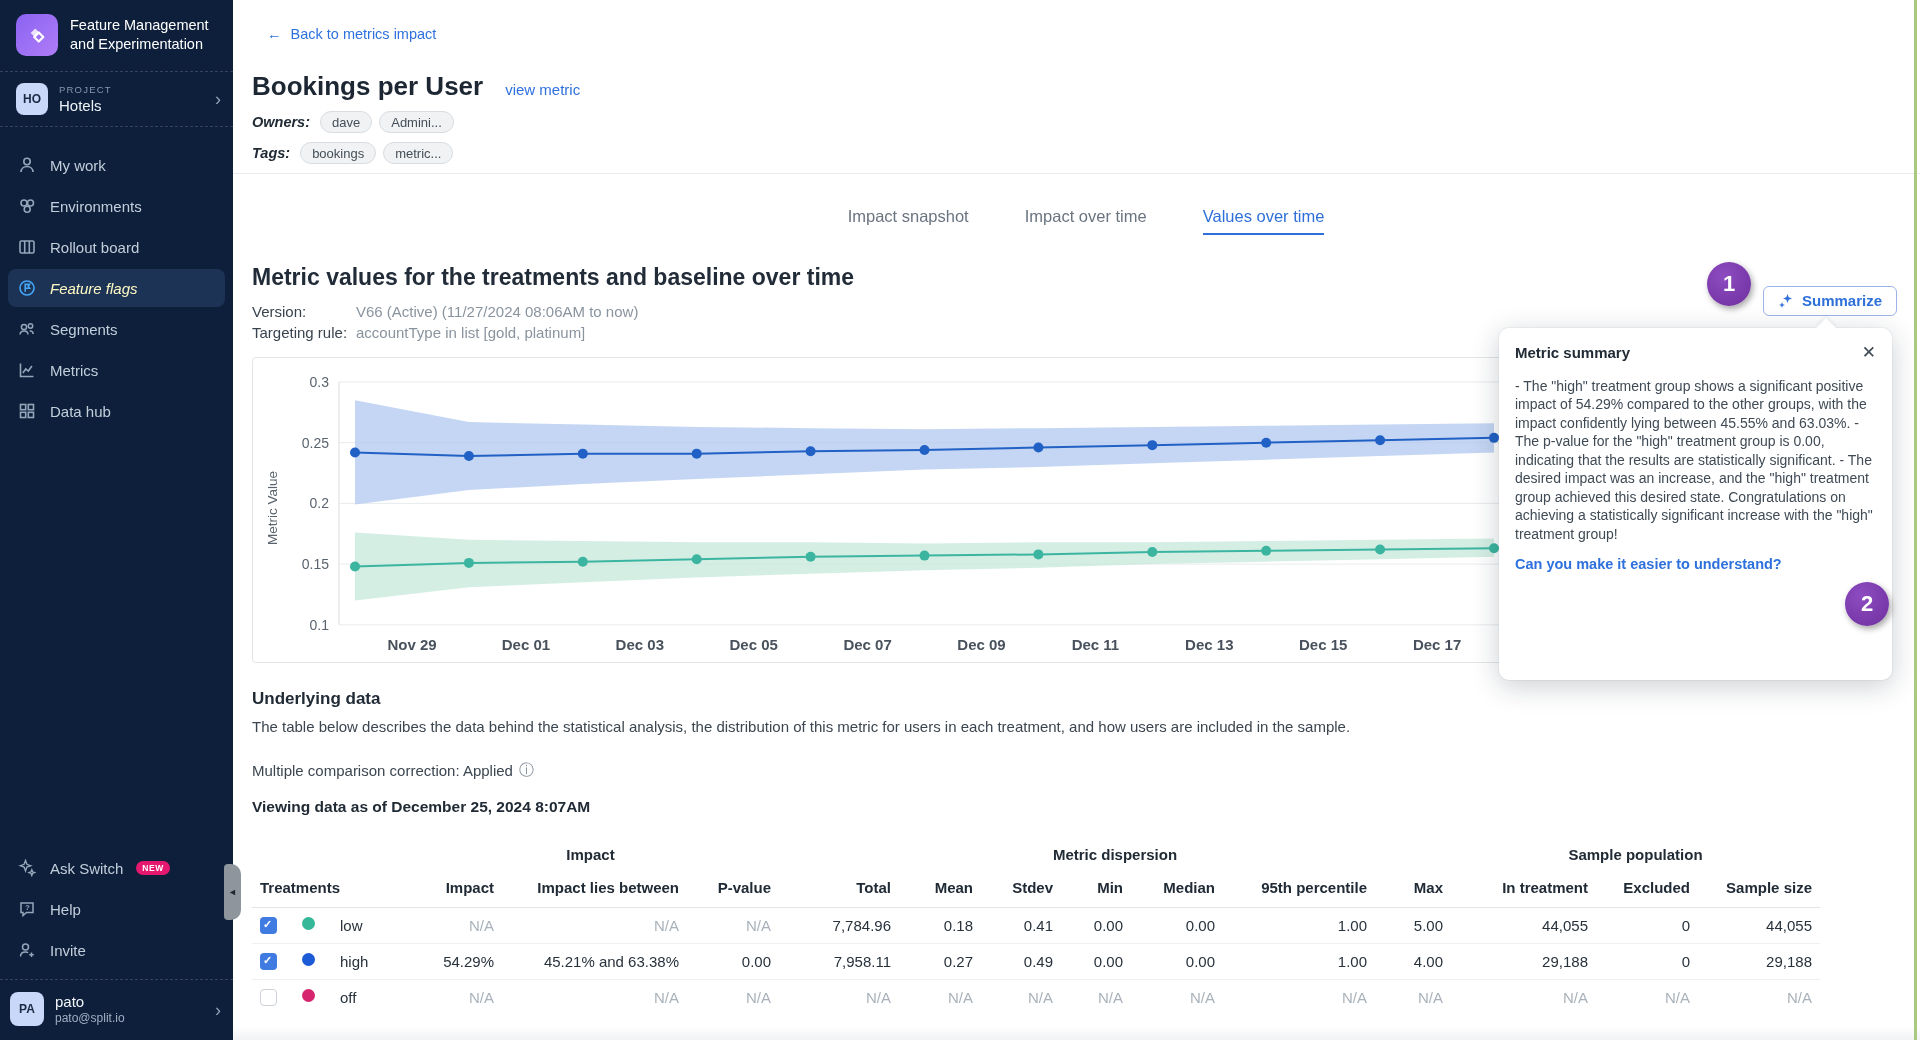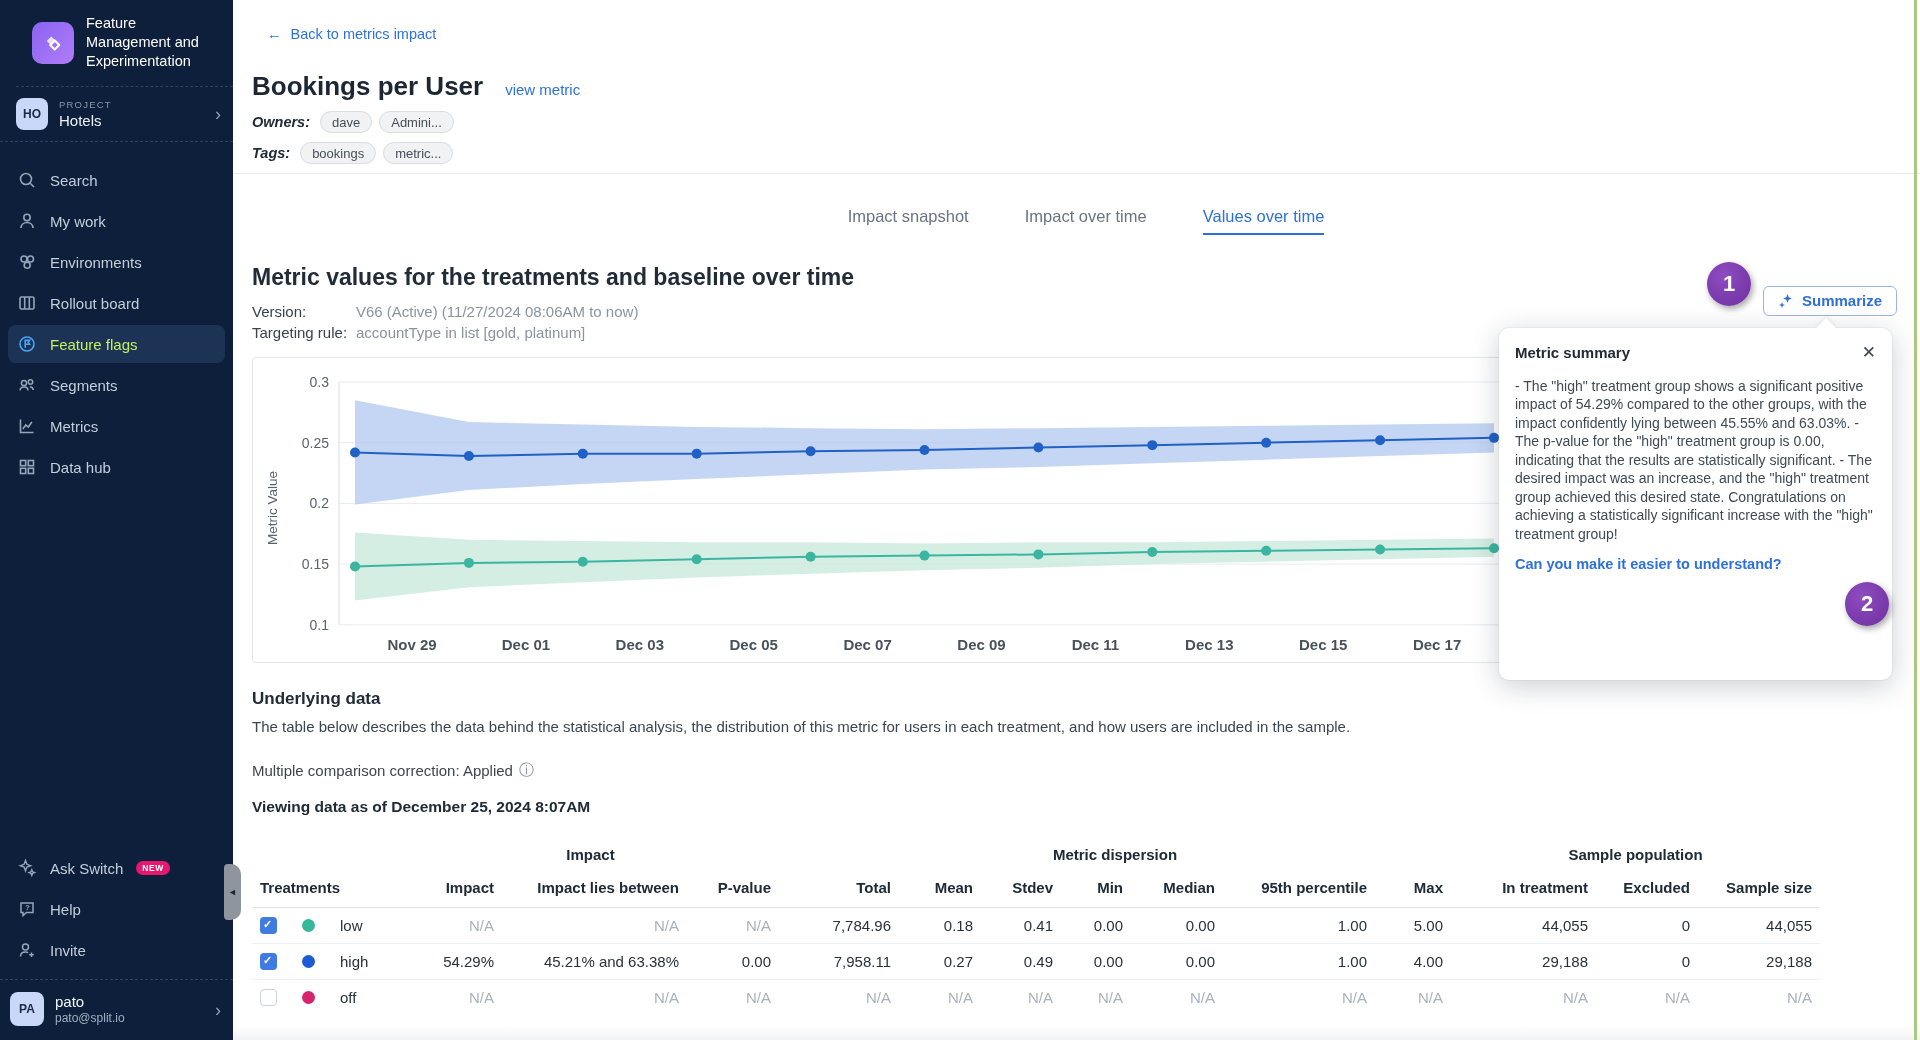--- a/index.html
+++ b/index.html
@@ -2,32 +2,32 @@
 <html><head>
 <meta charset="utf-8">
 <style>
   * { margin:0; padding:0; box-sizing:border-box; }
   html,body { width:1920px; height:1040px; overflow:hidden; }
   body { font-family:"Liberation Sans", sans-serif; background:#fff; }
   .app { position:relative; width:1920px; height:1040px; overflow:hidden; background:#fff; }
 
   
   .sidebar { position:absolute; left:0; top:0; width:233px; height:1040px; background:#0d1f3a; color:#c3cedb; z-index:4; }
-  .logo-row { display:flex; align-items:center; gap:12px; padding:14px 16px 15px; border-bottom:1px dashed rgba(255,255,255,.16);margin-left:16px; }
+  .logo-row { display:flex; align-items:center; gap:12px; padding:14px 16px 15px; border-bottom:1px dashed rgba(255,255,255,.16); }
   .logo-icon { width:42px; height:42px; border-radius:10px; background:linear-gradient(135deg,#8a63f3,#b07df6); display:flex; align-items:center; justify-content:center; flex:0 0 42px; }
   .product-name { font-size:14.5px; line-height:1.32; color:#ffffff; }
   .project-row { display:flex; align-items:center; gap:11px; padding:11px 16px; border-bottom:1px dashed rgba(255,255,255,.16); position:relative; }
   .ho-badge { width:32px; height:32px; border-radius:8px; background:#c9d8f8; color:#1b2a44; font-weight:bold; font-size:12px; display:flex; align-items:center; justify-content:center; }
   .project-label { font-size:9.5px; letter-spacing:1.2px; color:#8699ad; text-transform:uppercase; }
   .project-name { font-size:15px; color:#eef3f8; margin-top:2px; }
   .row-chevron { position:absolute; right:12px; top:50%; transform:translateY(-50%); color:#8fa1b5; font-size:18px; line-height:1; }
   .nav { padding-top:16px; }
   .nav-item { display:flex; align-items:center; gap:13px; height:38px; margin:3px 8px; padding:0 9px; border-radius:8px; font-size:15px; color:#c3cedb; cursor:pointer; }
   .nav-item svg { stroke:#94a6b9; }
-  .nav-item.active { background:#1d3356; color:#bef264; }
+  .nav-item.active { background:#1d3356; color:#fef9c3;font-style:italic; }
   .nav-item.active svg { stroke:#46a6f7; }
   .sidebar-bottom { position:absolute; left:0; right:0; bottom:0; }
   .new-badge { background:#e5176e; color:#fff; font-size:8.5px; font-weight:bold; letter-spacing:.5px; padding:2px 6px; border-radius:7px; }
   .user-row { display:flex; align-items:center; gap:11px; padding:12px 10px 14px; border-top:1px dashed rgba(255,255,255,.16); position:relative; margin-top:10px; }
   .avatar { width:34px; height:34px; border-radius:8px; background:#c9d8f8; color:#1b2a44; font-weight:bold; font-size:12px; display:flex; align-items:center; justify-content:center; }
   .user-name { font-size:15px; color:#f2f6fa; }
   .user-email { font-size:12px; color:#9fb0c2; margin-top:1px; }
   .collapse-handle { position:absolute; left:224px; top:864px; width:17px; height:56px; background:#8e959c; border-radius:4px 10px 10px 4px; z-index:5; display:flex; align-items:center; justify-content:center; color:#1f2730; font-size:9px; cursor:pointer; }
 
   
@@ -66,21 +66,21 @@
   
   table.data { margin-top:30px; border-collapse:collapse; font-size:15px; table-layout:fixed; }
   table.data th { font-weight:bold; color:#212b36; }
   th.group-h { text-align:center; padding-bottom:12px; }
   th.col-h { text-align:right; padding:4px 8px 11px; border-bottom:1px solid #e3e6e9; }
   th.col-h.first { text-align:left; }
   td.cell { text-align:right; padding:9px 8px; color:#28323c; }
   td.cell.na { color:#a9b2ba; }
   td.t-cell { padding:9px 8px; }
   tbody tr + tr td { border-top:1px solid #eef1f3; }
-  .t-wrap { display:flex; align-items:center; gap:25px; }
+  .t-wrap { display:flex; gap:25px; }
   .cbx { width:17px; height:17px; border-radius:4px; flex:0 0 17px; position:relative; cursor:pointer; }
   .cbx.checked { background:#3f7be0; }
   .cbx.checked::after { content:"✓"; position:absolute; left:3px; top:1px; color:#fff; font-size:11px; font-weight:bold; }
   .cbx.unchecked { background:#fff; border:1.5px solid #ccd2d8; }
   .dot { width:13px; height:13px; border-radius:50%; flex:0 0 13px; }
   .t-label { color:#28323c; }
   .group-start { padding-left:26px !important; }
   .bottom-fade { position:absolute; left:233px; right:0; bottom:0; height:14px; background:linear-gradient(to bottom, rgba(255,255,255,0), rgba(240,241,243,.9)); pointer-events:none; z-index:2; }
 
   
@@ -118,27 +118,20 @@
     <div class="project-row">
       <div class="ho-badge">HO</div>
       <div>
         <div class="project-label">PROJECT</div>
         <div class="project-name">Hotels</div>
       </div>
       <span class="row-chevron">›</span>
     </div>
 
     <nav class="nav">
-      <div class="nav-item">
-        <svg width="20" height="20" viewBox="0 0 20 20" fill="none" stroke-width="1.6">
-            <circle cx="9" cy="9" r="5.5"></circle>
-            <line x1="13.2" y1="13.2" x2="17" y2="17"></line>
-          </svg>
-        <span>Search</span>
-      </div>
       <div class="nav-item">
         <svg width="20" height="20" viewBox="0 0 20 20" fill="none" stroke-width="1.6">
             <circle cx="10" cy="6.5" r="3.2"></circle>
             <path d="M4 17c0-3.3 2.7-5.5 6-5.5s6 2.2 6 5.5"></path>
           </svg>
         <span>My work</span>
       </div>
       <div class="nav-item">
         <svg width="20" height="20" viewBox="0 0 20 20" fill="none" stroke-width="1.6">
             <circle cx="7" cy="7" r="3"></circle>

